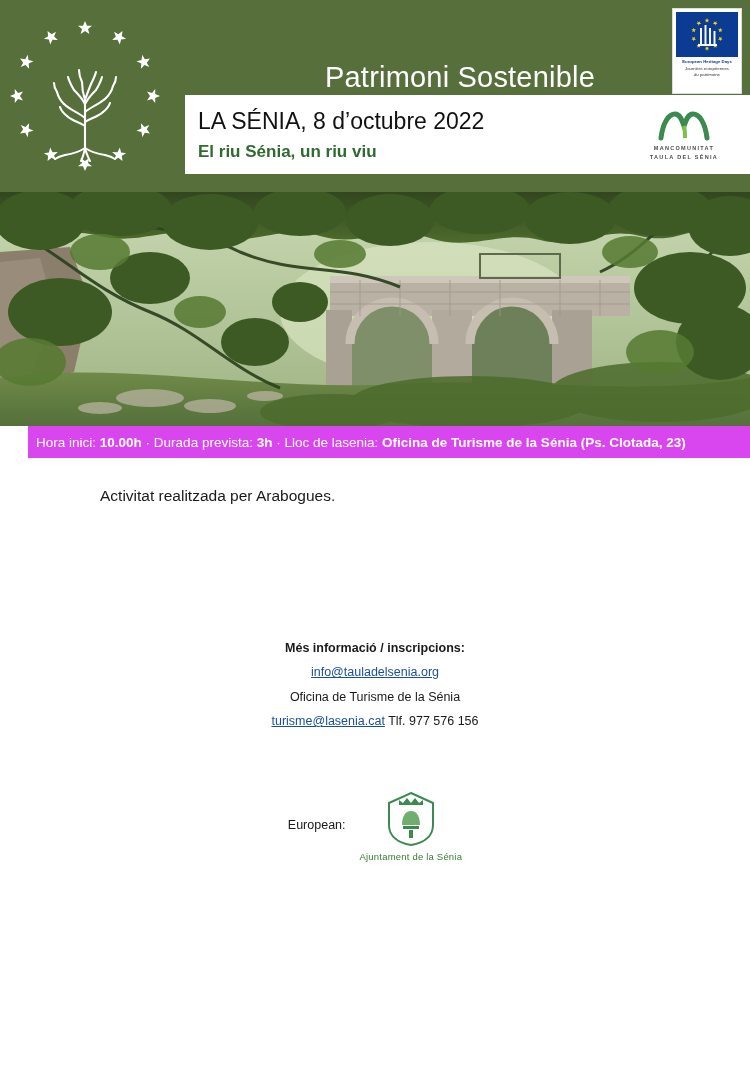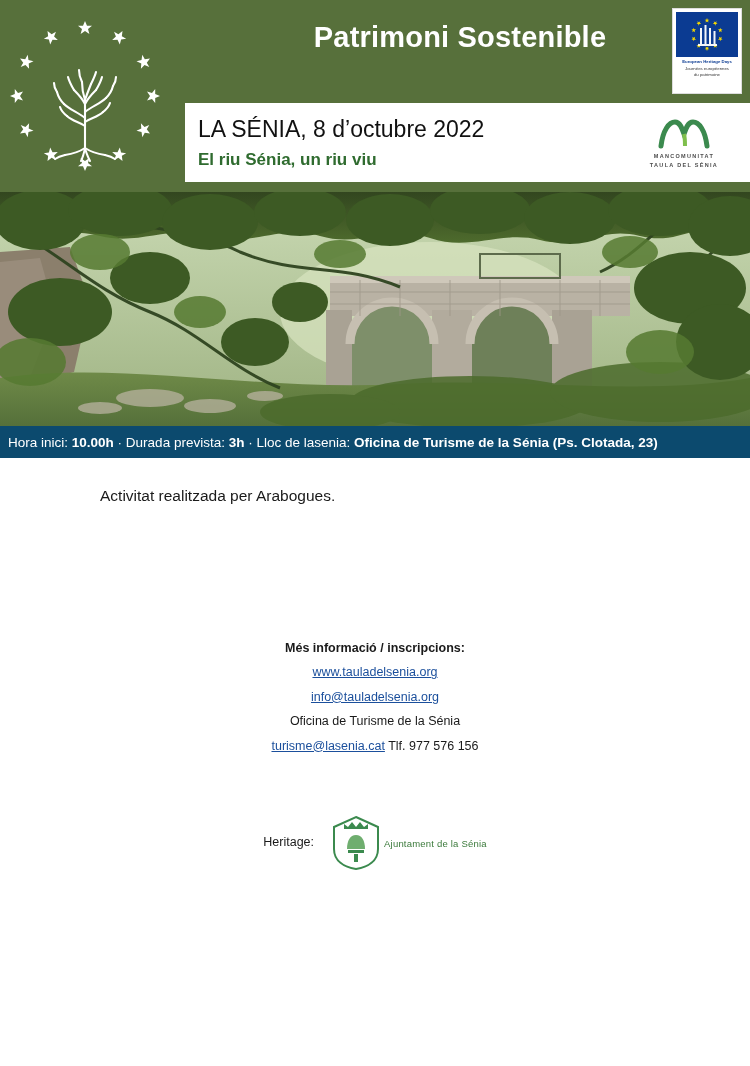--- a/index.html
+++ b/index.html
@@ -29,37 +29,38 @@
   }
   .header-logo svg { display: block; }
   .header-center {
     flex: 1 1 auto;
     padding-top: 22px;
     text-align: center;
     position: relative;
   }
   .title-main {
     font-size: 29px;
-    font-weight: bold;
+    font-weight: normal;
     color: #ffffff;
     letter-spacing: 0.2px;
     line-height: 1.1;
+    margin-top: 40px;
   }
   .title-sub {
     font-size: 16.5px;
     font-weight: bold;
     color: #ffffff;
     margin-top: 10px;
     letter-spacing: 0.3px;
   }
   .white-band {
     position: absolute;
     left: 185px;
     right: 0;
-    top: 103px;
+    top: 95px;
     height: 79px;
     background: #ffffff;
     display: flex;
     align-items: center;
   }
   .band-text {
     padding-left: 13px;
     flex: 1 1 auto;
   }
   .band-line1 {
@@ -128,27 +129,28 @@
     width: 750px;
     height: 234px;
     overflow: hidden;
     background: #4a6b2c;
   }
   .photo svg { display: block; }
 
   
   .infobar {
     height: 32px;
-    background: #0c4a6e;
+    background: #d946ef;
     color: #ffffff;
     display: flex;
     align-items: center;
     padding: 0 8px;
     font-size: 13.5px;
     white-space: nowrap;
+    margin-left: 28px;
   }
   .infobar b { font-weight: bold; }
 
   
   .body-wrap {
     padding: 0 100px;
   }
   .para1 {
     margin-top: 95px;
     font-size: 15.5px;
@@ -179,21 +181,21 @@
 
   
   .organiza {
     margin-top: 55px;
     display: flex;
     align-items: center;
     justify-content: center;
     gap: 14px;
   }
   .organiza-label { font-size: 12.5px; color: #1a1a1a; }
-  .org-logo { display: flex; flex-direction: row; align-items: center; }
+  .org-logo { display: flex; flex-direction: column; align-items: center; }
   .org-caption {
     font-size: 9.5px;
     color: #3b7a3b;
     margin-top: 4px;
     letter-spacing: 0.2px;
   }
 </style>
 </head>
 <body>
 
@@ -460,31 +462,30 @@
 
 <div class="infobar">
   <span>Hora inici:</span>&nbsp;<b>10.00h</b>&nbsp;<span>·</span>&nbsp;<span>Durada prevista:</span>&nbsp;<b>3h</b>&nbsp;<span>·</span>&nbsp;<span>Lloc de lasenia:</span>&nbsp;<b>Oficina de Turisme de la Sénia (Ps. Clotada, 23)</b>
 </div>
 
 <div class="body-wrap">
   <p class="para2">Activitat realitzada per Arabogues.</p>
 
   <div class="contact">
     <div class="hdr">Més informació / inscripcions:</div>
-    <div><a href="#">www.tauladelsenia.org</a></div>
     <div><a href="#">info@tauladelsenia.org</a></div>
     <div>Oficina de Turisme de la Sénia</div>
     <div>
       <a href="#">turisme@lasenia.cat</a>
       <span>Tlf. 977 576 156</span>
     </div>
   </div>
 
   <div class="organiza">
-    <div class="organiza-label">Heritage:</div>
+    <div class="organiza-label">European:</div>
     <div class="org-logo">
       <svg width="56" height="58" viewBox="0 0 56 58" aria-hidden="true">
         <path d="M28 4 L50 14 L50 36 C50 48 40 54 28 56 C16 54 6 48 6 36 L6 14 Z" fill="none" stroke="#3b8a4e" stroke-width="2"></path>
 
         <path d="M16 16 L16 11 L20 14 L24 9 L28 14 L32 9 L36 14 L40 11 L40 16 Z" fill="#3b8a4e"></path>
 
         <path d="M28 22 C22 22 19 28 19 36 L37 36 C37 28 34 22 28 22 Z" fill="#6fae6f"></path>
         <rect x="20" y="37" width="16" height="3" fill="#3b8a4e"></rect>
         <rect x="26" y="41" width="4" height="8" fill="#3b8a4e"></rect>
       </svg>

